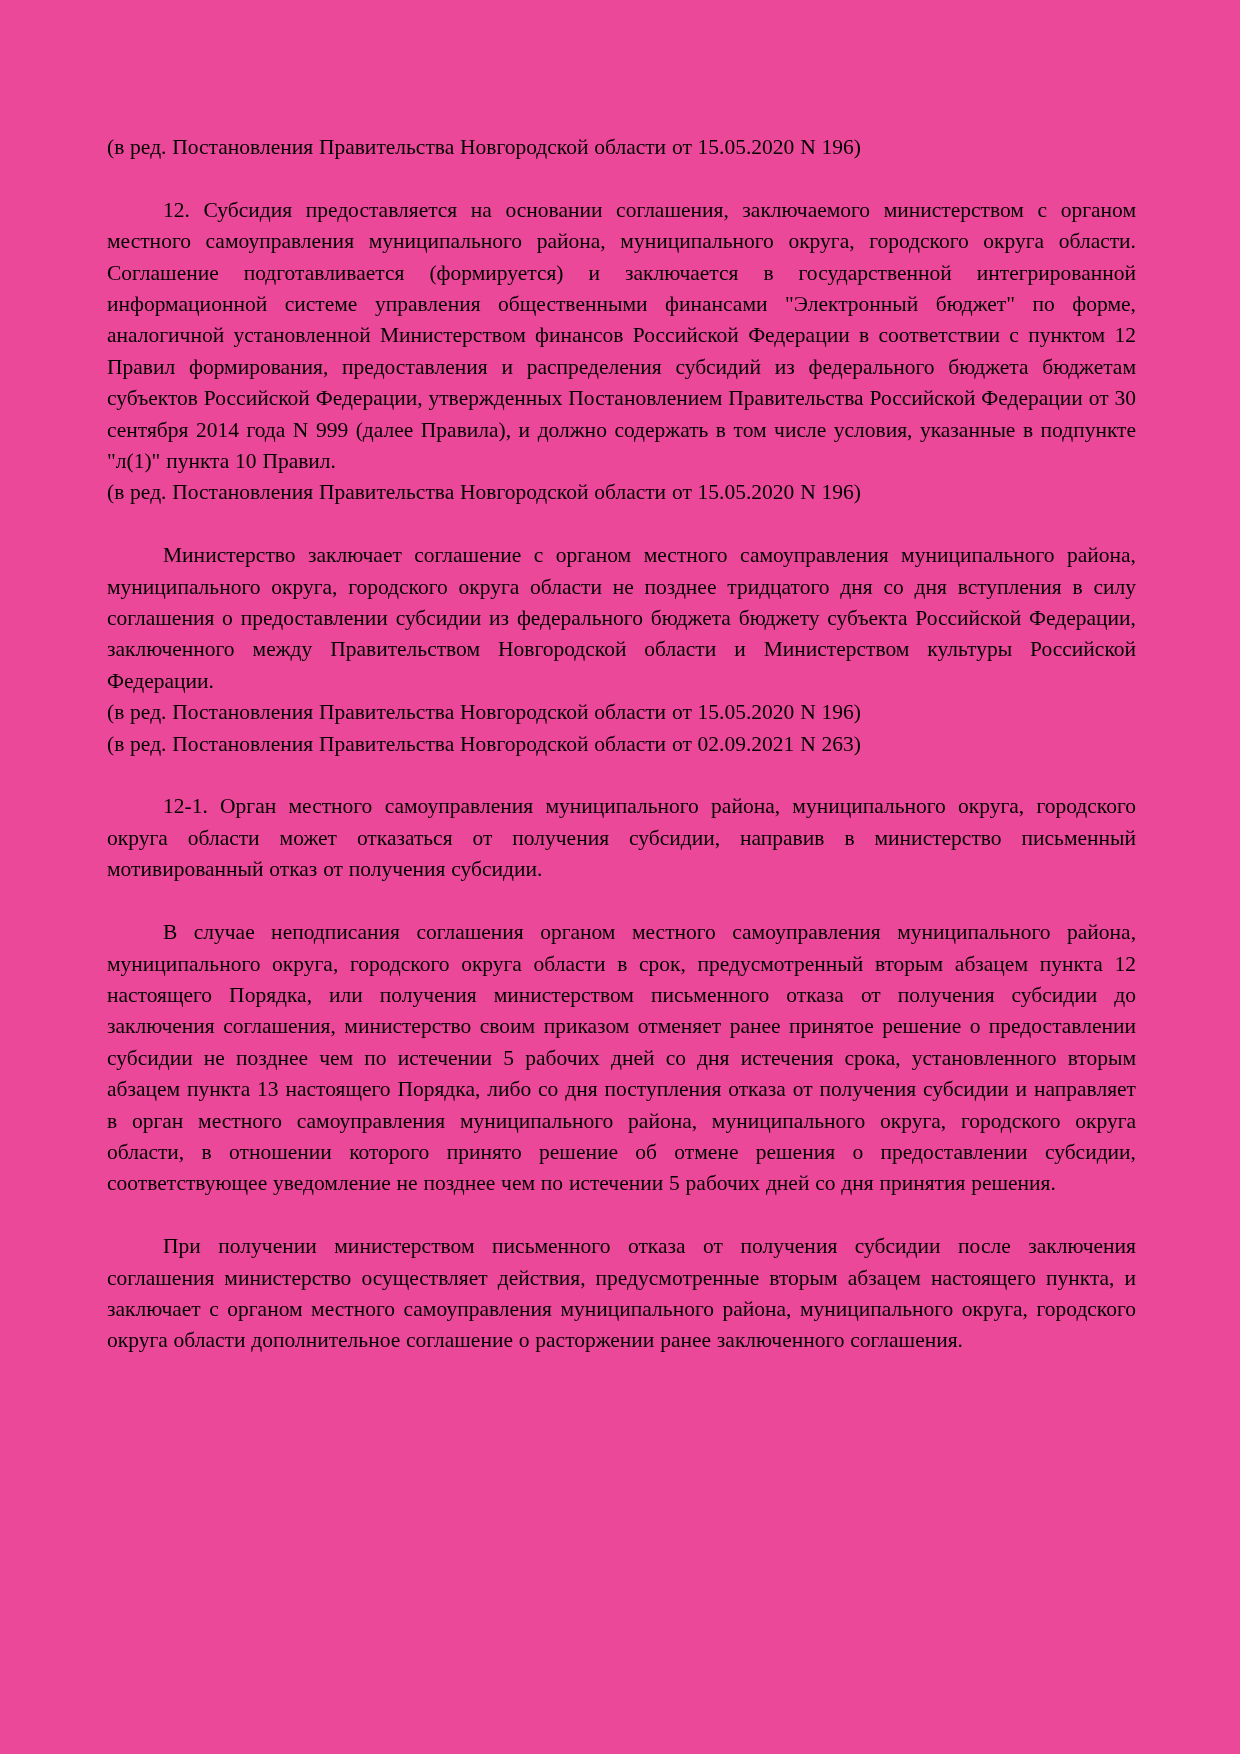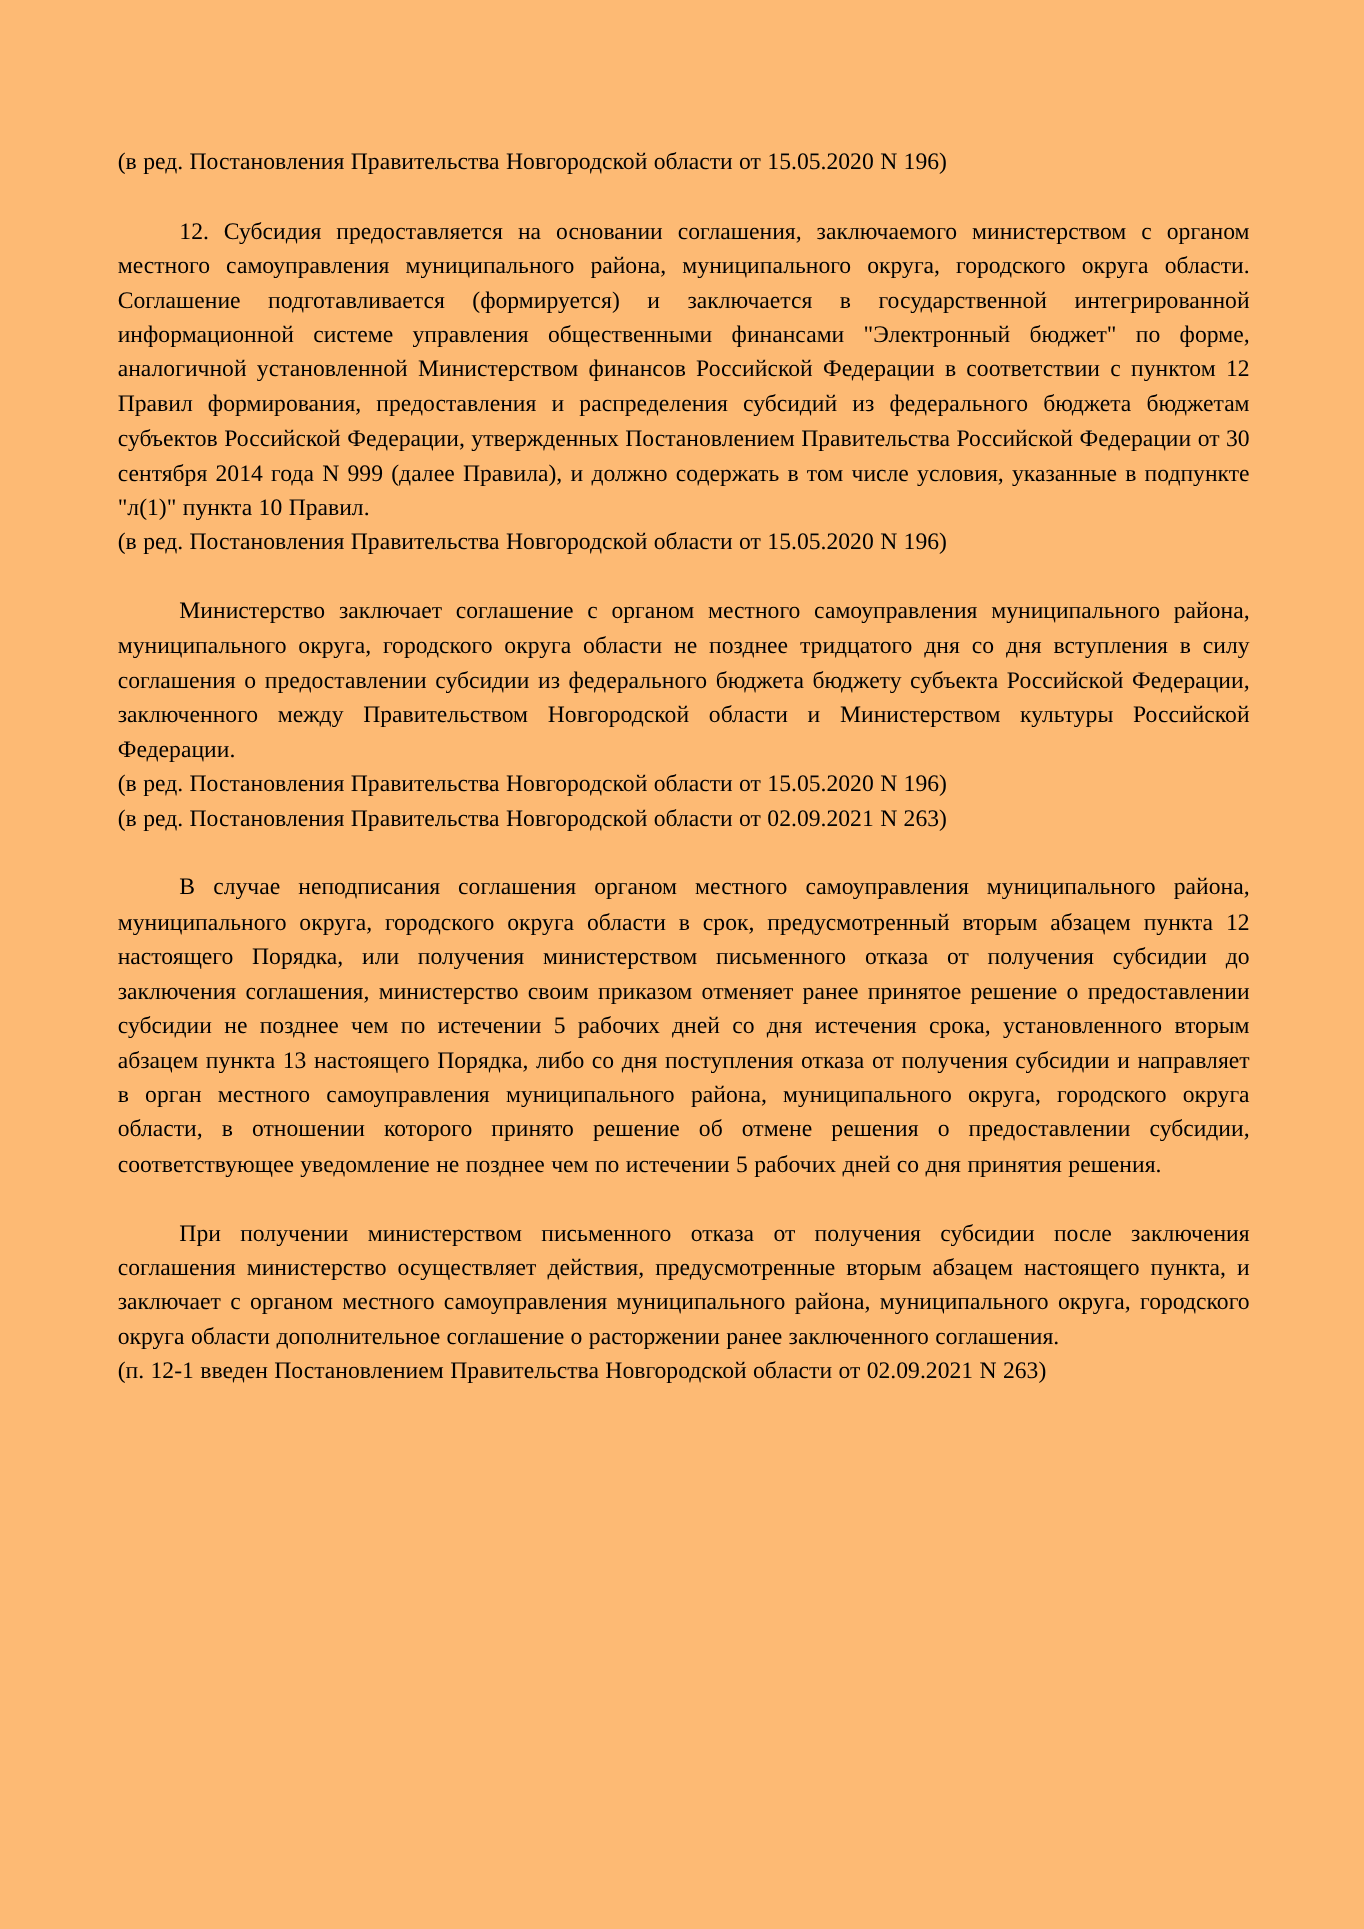--- a/index.html
+++ b/index.html
@@ -10,21 +10,21 @@
   }
   body {
     font-family: "Liberation Serif", "DejaVu Serif", serif;
     color: #000000;
   }
   .page {
     position: relative;
     width: 1240px;
     height: 1754px;
     margin: 0 auto;
-    background: #fdba74;
+    background: #ec4899;
     box-sizing: border-box;
     overflow: hidden;
   }
   .doc-body {
     position: absolute;
     left: 107px;
     top: 132px;
     width: 1029px;
   }
   .para {
@@ -57,17 +57,17 @@
 <body>
 
 <div class="page">
   <div class="doc-body" id="doc-body">
       <p class="para ref nogap">(в ред. Постановления Правительства Новгородской области от 15.05.2020 N 196)</p>
       <p class="para indent gap-before">12. Субсидия предоставляется на основании соглашения, заключаемого министерством с органом местного самоуправления муниципального района, муниципального округа, городского округа области. Соглашение подготавливается (формируется) и заключается в государственной интегрированной информационной системе управления общественными финансами "Электронный бюджет" по форме, аналогичной установленной Министерством финансов Российской Федерации в соответствии с пунктом 12 Правил формирования, предоставления и распределения субсидий из федерального бюджета бюджетам субъектов Российской Федерации, утвержденных Постановлением Правительства Российской Федерации от 30 сентября 2014 года N 999 (далее Правила), и должно содержать в том числе условия, указанные в подпункте "л(1)" пункта 10 Правил.</p>
       <p class="para ref nogap">(в ред. Постановления Правительства Новгородской области от 15.05.2020 N 196)</p>
       <p class="para indent gap-before">Министерство заключает соглашение с органом местного самоуправления муниципального района, муниципального округа, городского округа области не позднее тридцатого дня со дня вступления в силу соглашения о предоставлении субсидии из федерального бюджета бюджету субъекта Российской Федерации, заключенного между Правительством Новгородской области и Министерством культуры Российской Федерации.</p>
       <p class="para ref nogap">(в ред. Постановления Правительства Новгородской области от 15.05.2020 N 196)</p>
       <p class="para ref nogap">(в ред. Постановления Правительства Новгородской области от 02.09.2021 N 263)</p>
+      <p class="para indent gap-before">12-1. Орган местного самоуправления муниципального района, муниципального округа, городского округа области может отказаться от получения субсидии, направив в министерство письменный мотивированный отказ от получения субсидии.</p>
       <p class="para indent gap-before">В случае неподписания соглашения органом местного самоуправления муниципального района, муниципального округа, городского округа области в срок, предусмотренный вторым абзацем пункта 12 настоящего Порядка, или получения министерством письменного отказа от получения субсидии до заключения соглашения, министерство своим приказом отменяет ранее принятое решение о предоставлении субсидии не позднее чем по истечении 5 рабочих дней со дня истечения срока, установленного вторым абзацем пункта 13 настоящего Порядка, либо со дня поступления отказа от получения субсидии и направляет в орган местного самоуправления муниципального района, муниципального округа, городского округа области, в отношении которого принято решение об отмене решения о предоставлении субсидии, соответствующее уведомление не позднее чем по истечении 5 рабочих дней со дня принятия решения.</p>
       <p class="para indent gap-before">При получении министерством письменного отказа от получения субсидии после заключения соглашения министерство осуществляет действия, предусмотренные вторым абзацем настоящего пункта, и заключает с органом местного самоуправления муниципального района, муниципального округа, городского округа области дополнительное соглашение о расторжении ранее заключенного соглашения.</p>
-      <p class="para ref nogap">(п. 12-1 введен Постановлением Правительства Новгородской области от 02.09.2021 N 263)</p>
     </div>
 </div>
 
 </body></html>

